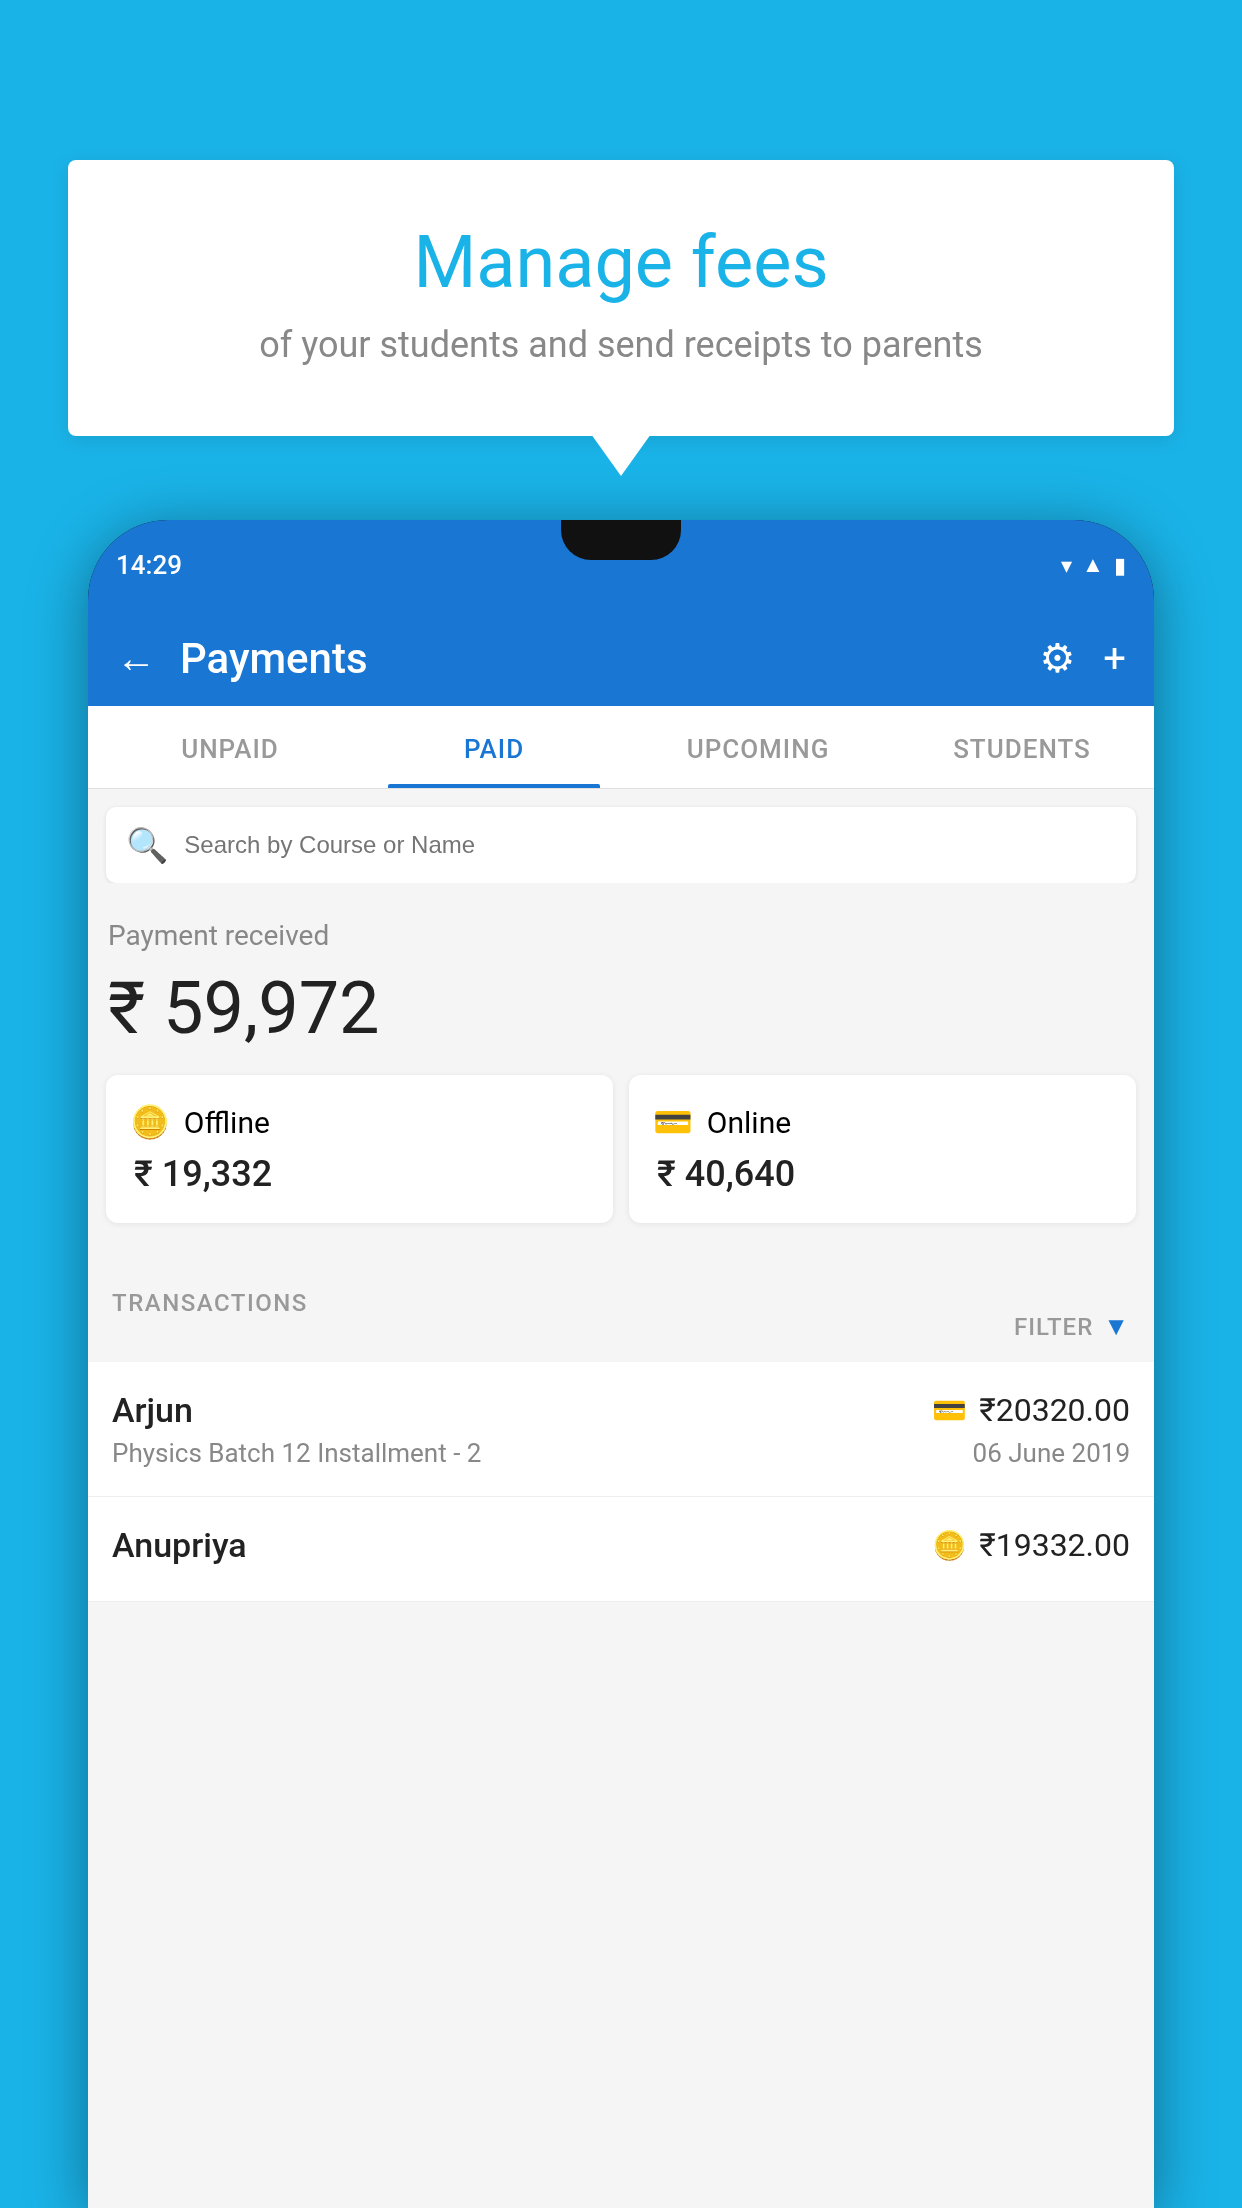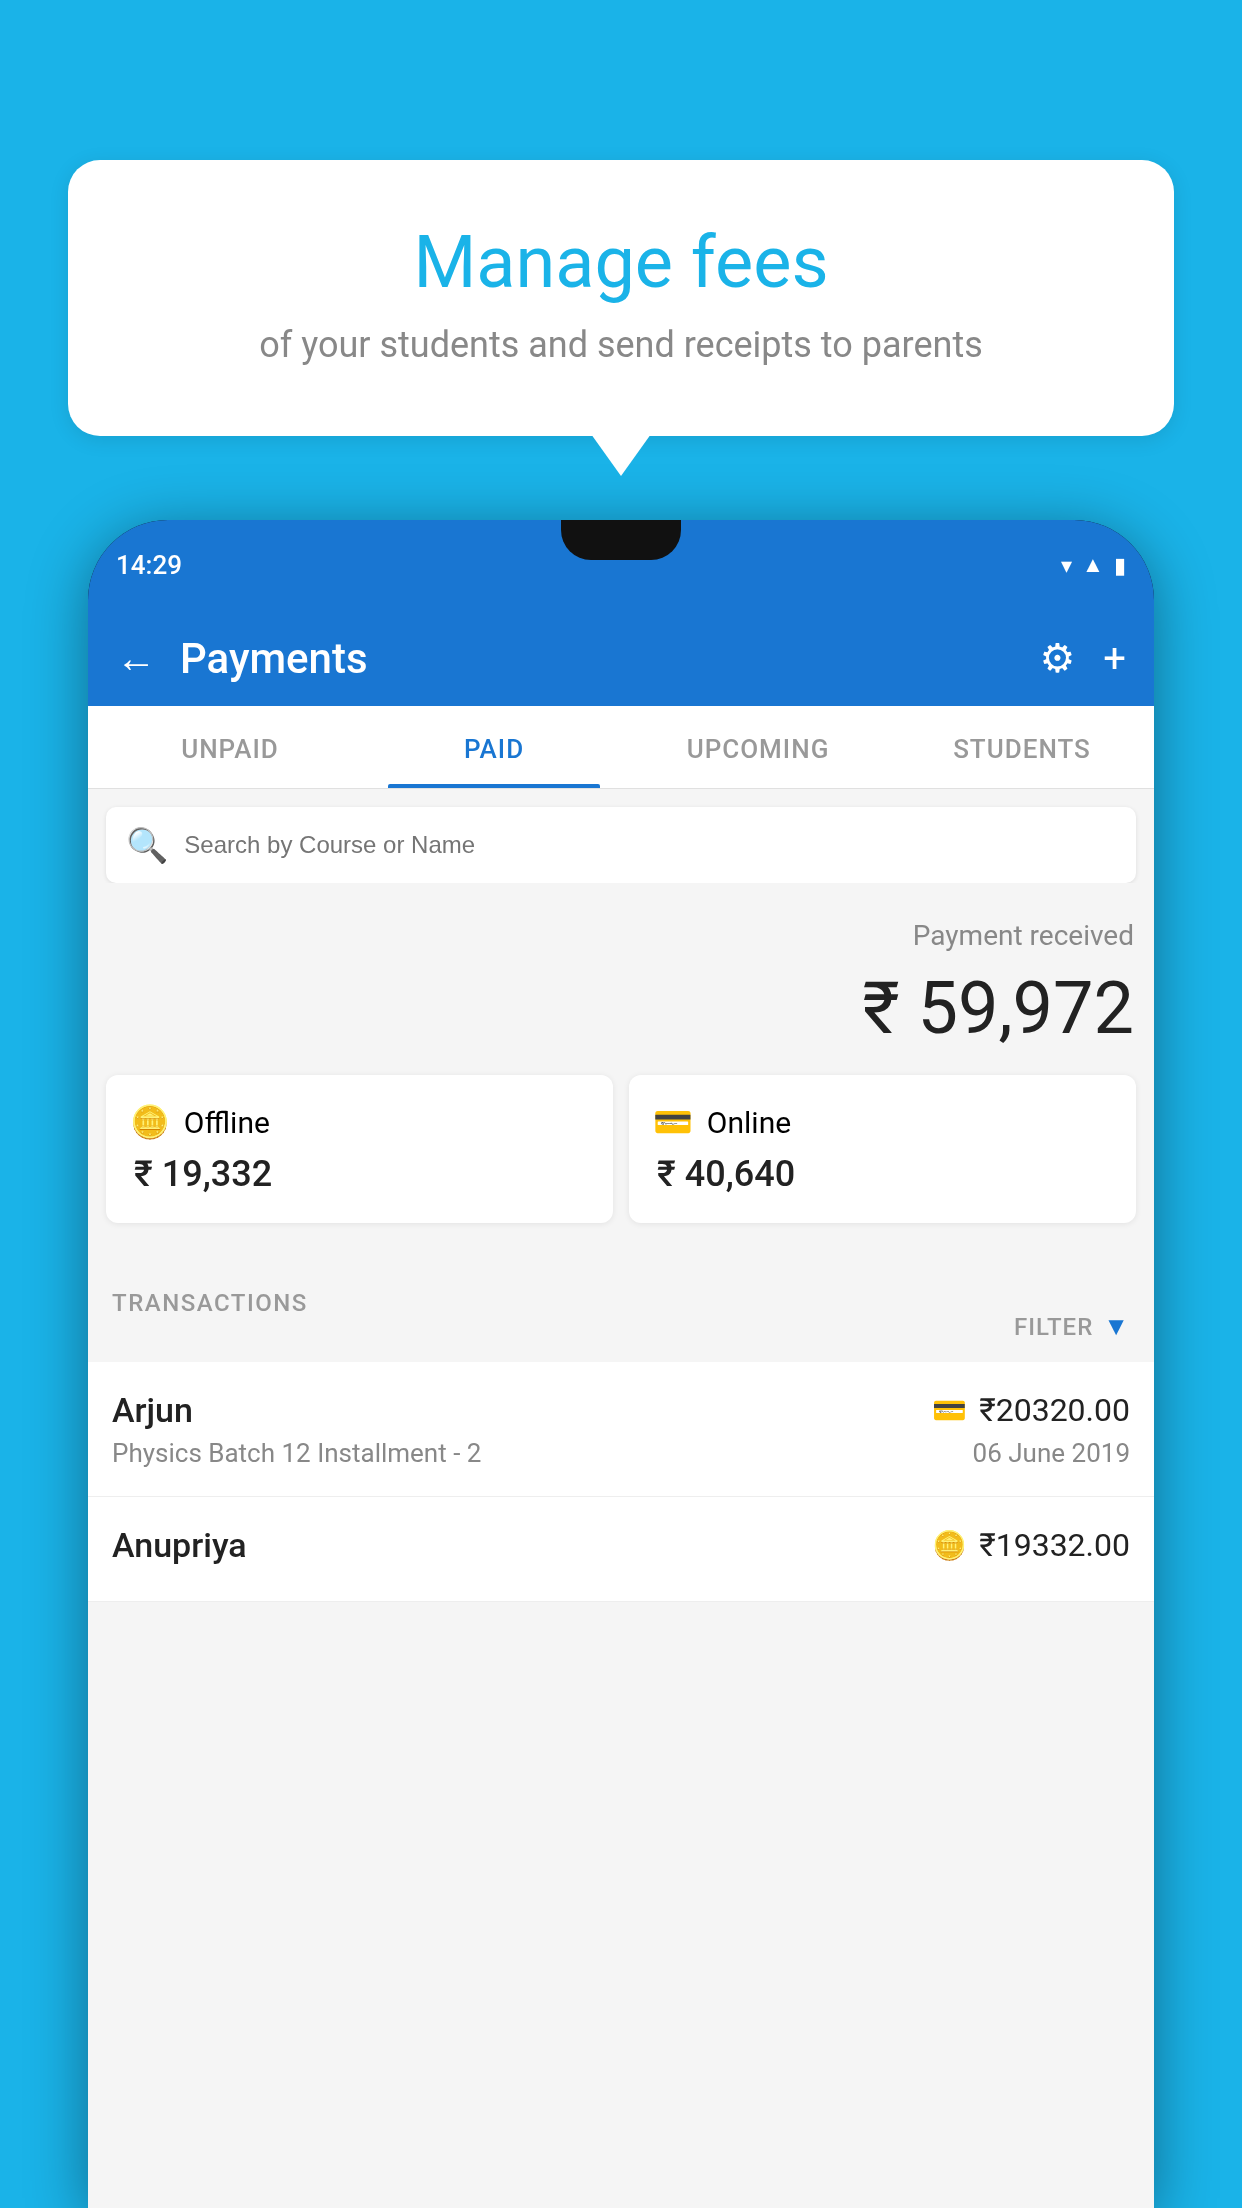--- a/index.html
+++ b/index.html
@@ -13,21 +13,21 @@
       position: relative;
     }
 
     
     .speech-bubble {
       position: absolute;
       top: 160px;
       left: 68px;
       right: 68px;
       background: #fff;
-      border-radius: 32px;
+      border-radius: 8px;
       padding: 60px 50px 70px;
       text-align: center;
       box-shadow: 0 4px 20px rgba(0,0,0,0.1);
     }
 
     .speech-bubble::after {
       content: '';
       position: absolute;
       bottom: -40px;
       left: 50%;
@@ -209,21 +209,21 @@
       color: #aaa;
       background: transparent;
       width: 100%;
       pointer-events: none;
     }
 
     
     .payment-summary {
       background: #f5f5f5;
       padding: 36px 20px 24px;
-      text-align: right;
+      text-align: left;
     }
 
     .payment-label {
       font-size: 28px;
       color: #888;
       margin-bottom: 14px;
     }
 
     .payment-amount {
       font-size: 72px;

